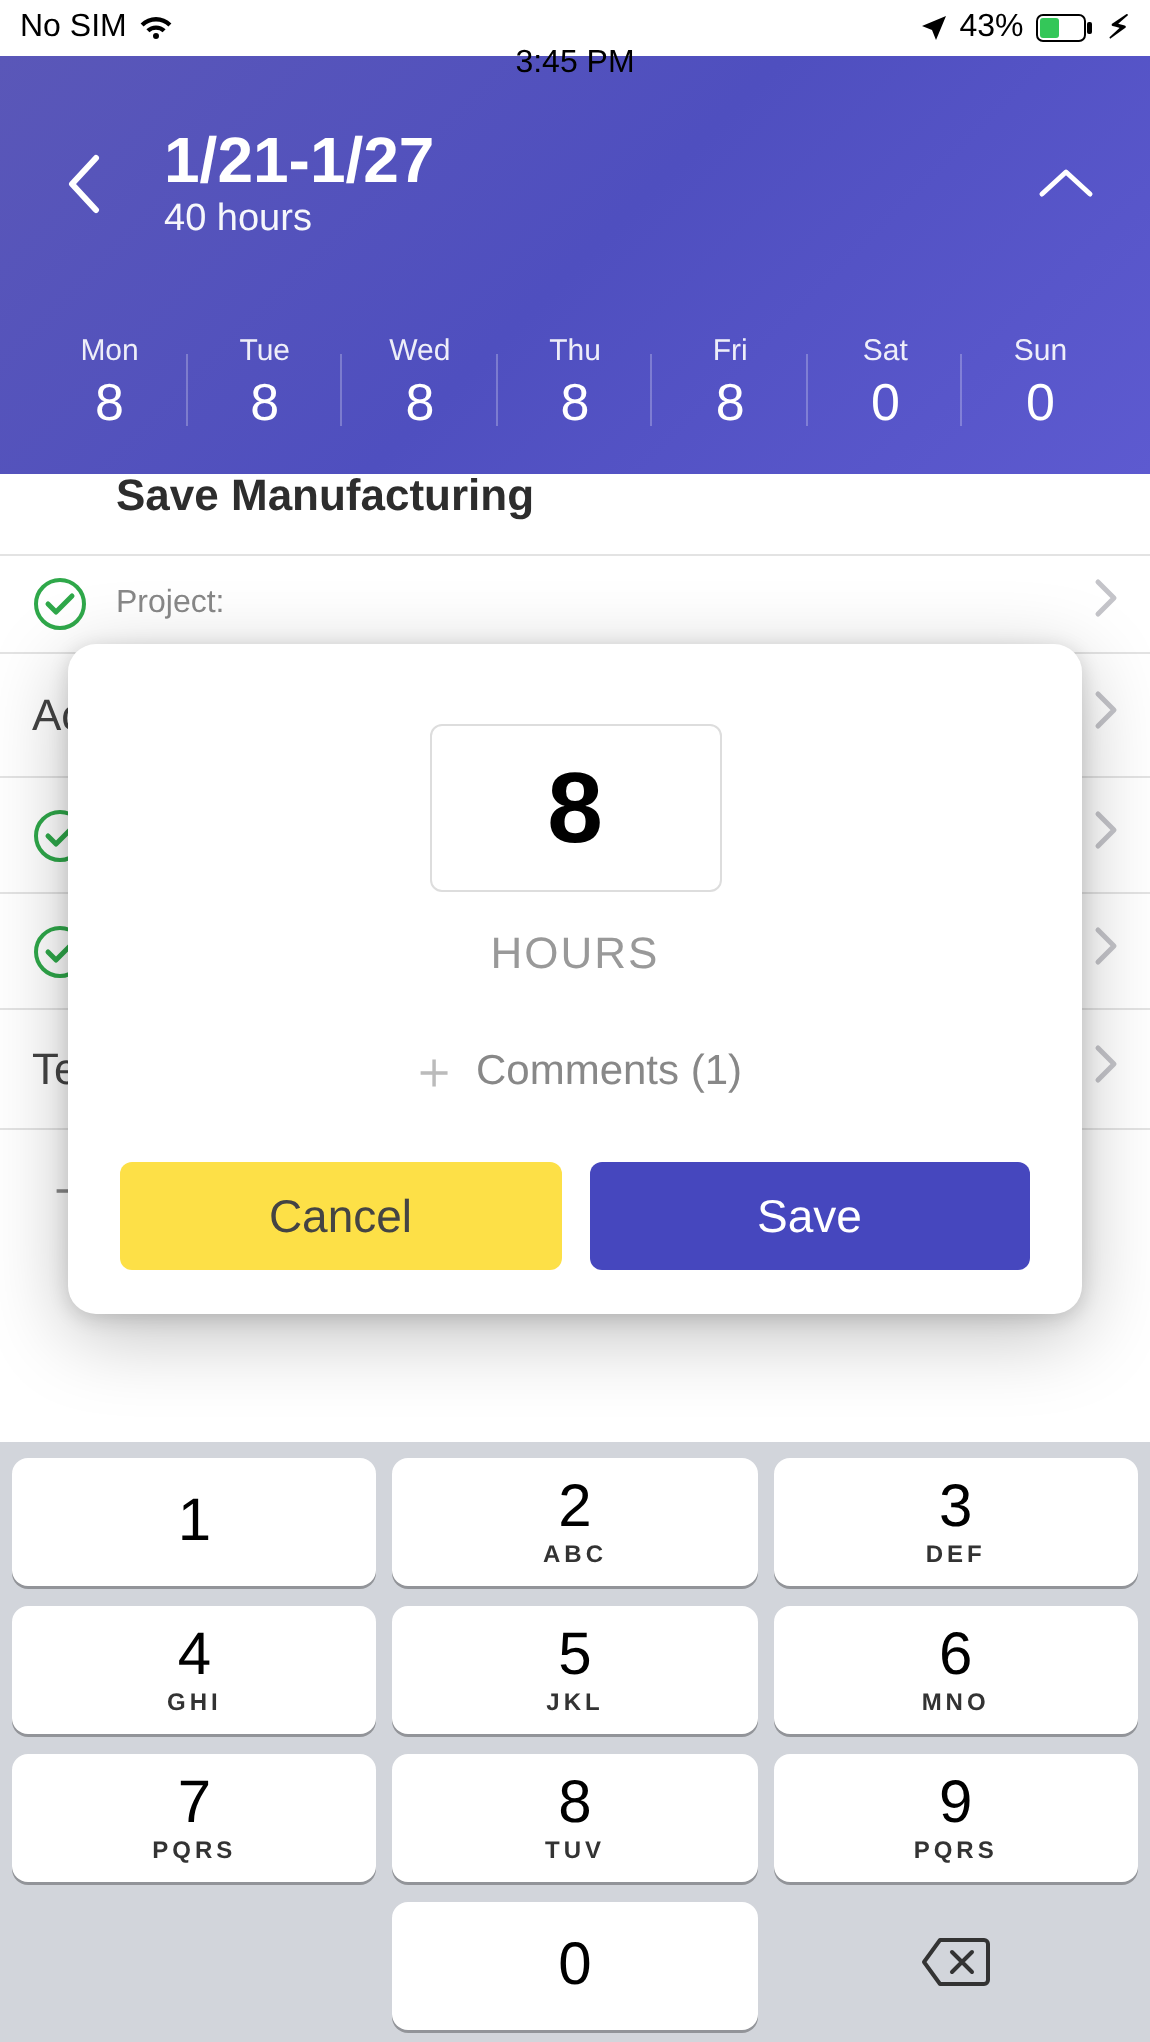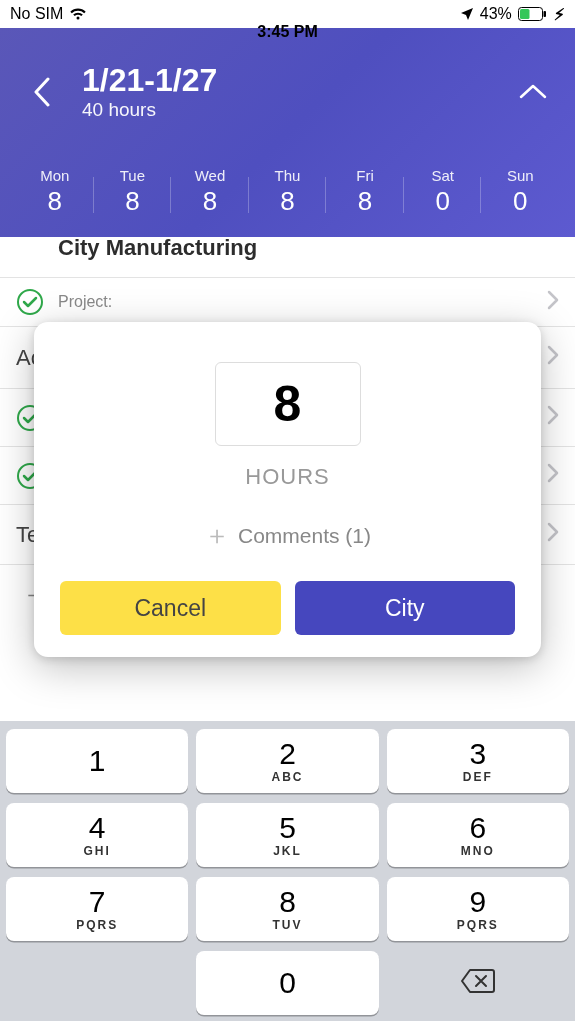--- a/index.html
+++ b/index.html
@@ -1,19 +1,19 @@
 <!DOCTYPE html>
 <html><head>
 <meta charset="utf-8">
 <style>
   * { box-sizing: border-box; margin: 0; padding: 0; font-family: -apple-system, "Helvetica Neue", Arial, sans-serif; }
   html, body { width: 575px; height: 1021px; overflow: hidden; background: #fff; }
   .statusbar { height: 28px; background: #fff; display: flex; align-items: center; justify-content: space-between; padding: 0 10px; font-size: 16px; font-weight: 500; }
   .sb-left, .sb-right { display: flex; align-items: center; gap: 6px; }
-  .sb-center { position: absolute; left: 0; right: 0; text-align: center; font-weight: 700; margin-top: 36px; }
+  .sb-center { position: absolute; left: 0; right: 0; text-align: center; font-weight: 400; margin-top: 36px; }
   .wifi-icon svg, .loc-icon svg, .batt-icon svg { display: block; }
   .header { background: linear-gradient(135deg, #5a57b8 0%, #4f4fbf 50%, #5d5ad0 100%); color: #fff; padding: 14px 16px 20px 16px; }
   .header-top { display: flex; align-items: center; justify-content: flex-start; padding: 20px 6px 16px 6px; }
   .header-back, .header-collapse { width: 40px; display: flex; justify-content: center; align-items: center; }
   .header-title-block { flex: 1; padding-left: 20px; }
   .header-title { font-size: 32px; font-weight: 700; }
   .header-sub { font-size: 19px; font-weight: 400; opacity: 0.95; }
   .daystrip { display: flex; padding-top: 30px; }
   .daycell { flex: 1; text-align: center; position: relative; }
   .daycell:not(:last-child)::after { content: ""; position: absolute; right: 0; top: 10px; bottom: 4px; width: 1px; background: rgba(255,255,255,0.25); }
@@ -120,21 +120,21 @@
     <div class="daycell">
         <div class="day-abbr">Sun</div>
         <div class="day-hours">0</div>
       </div>
   </div>
 </div>
 
 <div class="content">
   <div class="listrow" style="padding-top:4px;">
     <span style="width:42px;"></span>
-    <span class="truncated" style="text-decoration:line-through; text-decoration-color:transparent; transform:translateY(-6px); opacity:0.95;">City Manufacturing</span>
+    <span class="truncated" style="text-decoration:line-through; text-decoration-color:transparent; transform:translateY(-6px); opacity:0.95;">Save Manufacturing</span>
   </div>
   <div class="listrow">
     <span class="check">
       <svg width="28" height="28" viewBox="0 0 28 28">
           <circle cx="14" cy="14" r="12" fill="none" stroke="#2fa84a" stroke-width="2"></circle>
           <path d="M8 14l4 4 8-8" stroke="#2fa84a" stroke-width="2.5" fill="none" stroke-linecap="round" stroke-linejoin="round"></path>
         </svg>
     </span>
     <span style="display:flex; flex-direction:column;">
       <span class="label">Project:</span>
@@ -183,21 +183,21 @@
 
 <div class="modal">
   <div class="hours-field">8</div>
   <div class="hours-label">HOURS</div>
   <div class="comments-row">
     <span style="font-size:26px; color:#bbb;">＋</span>
     <span>Comments (1)</span>
   </div>
   <div class="modal-buttons">
     <button class="btn btn-cancel">Cancel</button>
-    <button class="btn btn-save">City</button>
+    <button class="btn btn-save">Save</button>
   </div>
 </div>
 
 <div class="keyboard">
   <div class="krow">
     <div class="key">
         <span class="key-num">1</span>
         <span class="key-let"></span>
       </div>
     <div class="key">

